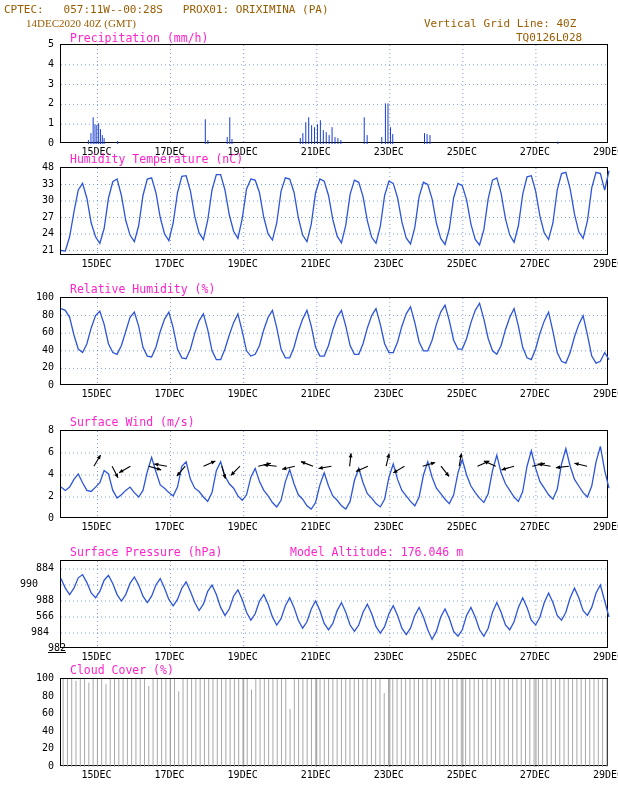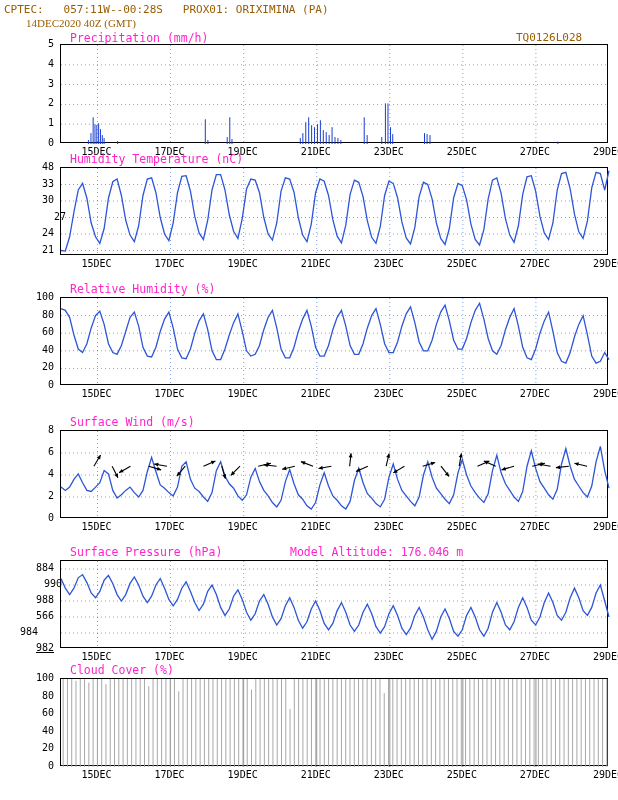--- a/index.html
+++ b/index.html
@@ -22,20 +22,21 @@
   .arrow{stroke:#000;stroke-width:1.1;fill:none;}
   .arrowhead{fill:#000;}
 </style>
 </head>
 <body>
 
 <div id="page">
 
   <div class="hdr" style="left:4px;top:3px;">CPTEC:   057:11W--00:28S   PROX01: ORIXIMINA (PA)</div>
   <div class="hdr" style="left:26px;top:17px;font-family:Liberation Serif, serif;">14DEC2020 40Z (GMT)</div>
+  <div class="hdr" style="left:424px;top:17px;">Vertical Grid Line: 40Z</div>
   <div class="hdr" style="left:516px;top:31px;">TQ0126L028</div>
 
   <div id="panels">
       <div class="panel" style="left: 0px; top: 0px;">
         <div class="ptitle" style="left: 70px; top: 31px;">Precipitation (mm/h)</div>
         <div class="plotbox" style="left: 60px; top: 44px; width: 548px; height: 99px;">
           <svg width="548" height="99" viewBox="0 0 548 99">
             <line x1="36.53333333333333" y1="0" x2="36.53333333333333" y2="99" class="gridline" stroke-dasharray="1 3" opacity="0.9"></line>
             <line x1="109.60000000000001" y1="0" x2="109.60000000000001" y2="99" class="gridline" stroke-dasharray="1 3" opacity="0.9"></line>
             <line x1="182.66666666666666" y1="0" x2="182.66666666666666" y2="99" class="gridline" stroke-dasharray="1 3" opacity="0.9"></line>
@@ -127,21 +128,21 @@
             <line x1="0" y1="49.5" x2="548" y2="49.5" class="gridline"></line>
             <line x1="0" y1="33" x2="548" y2="33" class="gridline"></line>
             <line x1="0" y1="16.5" x2="548" y2="16.5" class="gridline"></line>
             <path d="M0.00 82.50 L4.31 83.05 L8.63 68.75 L12.94 44.00 L17.26 22.00 L21.57 15.40 L25.89 30.25 L30.20 55.00 L34.52 68.75 L38.83 75.35 L43.15 60.50 L47.46 30.25 L51.78 13.75 L56.09 11.00 L60.41 27.50 L64.72 52.25 L69.04 67.10 L73.35 73.70 L77.67 57.75 L81.98 27.50 L86.30 11.00 L90.61 9.90 L94.93 24.75 L99.24 49.50 L103.56 66.00 L107.87 72.60 L112.19 55.00 L116.50 24.75 L120.82 8.25 L125.13 7.70 L129.45 23.10 L133.76 48.40 L138.08 64.90 L142.39 71.50 L146.71 52.25 L151.02 22.00 L155.34 6.60 L159.65 6.60 L163.97 22.00 L168.28 46.75 L172.60 63.25 L176.91 70.40 L181.23 50.60 L185.54 20.90 L189.86 11.00 L194.17 12.10 L198.49 24.75 L202.80 49.50 L207.12 66.00 L211.43 72.05 L215.75 55.00 L220.06 23.10 L224.38 9.90 L228.69 11.00 L233.01 24.20 L237.32 49.50 L241.64 67.10 L245.95 73.70 L250.27 56.10 L254.58 24.75 L258.90 11.00 L263.21 13.20 L267.53 27.50 L271.84 51.70 L276.16 68.20 L280.47 74.80 L284.79 57.20 L289.10 26.40 L293.42 12.10 L297.73 14.30 L302.05 28.60 L306.36 52.80 L310.68 69.30 L314.99 75.35 L319.31 58.30 L323.62 27.50 L327.94 13.20 L332.25 15.40 L336.57 29.70 L340.88 53.90 L345.20 69.85 L349.51 75.90 L353.83 59.40 L358.14 28.60 L362.46 14.30 L366.77 16.50 L371.09 30.80 L375.40 55.00 L379.72 70.40 L384.03 76.45 L388.35 60.50 L392.66 29.70 L396.98 15.40 L401.29 17.60 L405.61 31.90 L409.92 56.10 L414.24 71.50 L418.55 77.00 L422.87 61.60 L427.18 30.80 L431.50 12.10 L435.81 9.90 L440.13 25.30 L444.44 50.60 L448.76 67.10 L453.07 74.25 L457.39 57.75 L461.70 26.40 L466.02 8.80 L470.33 7.70 L474.65 23.10 L478.96 48.40 L483.28 64.90 L487.59 71.50 L491.91 55.00 L496.22 22.00 L500.54 5.50 L504.85 4.40 L509.17 20.90 L513.48 46.20 L517.80 63.80 L522.11 70.40 L526.43 52.80 L530.74 19.80 L535.06 4.40 L539.37 5.50 L543.69 22.00 L548.00 2.75 " class="series"></path>
           </svg>
         </div>
         <div class="ylab" style="left: 20px; width: 34px; top: 243.5px;">21</div>
         <div></div>
         <div class="ylab" style="left: 20px; width: 34px; top: 227px;">24</div>
         <div></div>
-        <div class="ylab" style="left: 32px; width: 34px; top: 210.5px;">27</div>
+        <div class="ylab" style="left: 20px; width: 34px; top: 210.5px;">27</div>
         <div></div>
         <div class="ylab" style="left: 20px; width: 34px; top: 194px;">30</div>
         <div></div>
         <div class="ylab" style="left: 20px; width: 34px; top: 177.5px;">33</div>
         <div></div>
         <div class="ylab" style="left: 20px; width: 34px; top: 161px;">48</div>
         <div></div>
         <div class="xlab" style="left: 74.5333px; width: 44px; text-align: center; top: 258px;">15DEC</div>
         <div class="xlab" style="left: 147.6px; width: 44px; text-align: center; top: 258px;">17DEC</div>
         <div class="xlab" style="left: 220.667px; width: 44px; text-align: center; top: 258px;">19DEC</div>
@@ -295,29 +296,29 @@
             <line x1="401.8666666666666" y1="0" x2="401.8666666666666" y2="88" class="gridline" stroke-dasharray="1 3" opacity="0.9"></line>
             <line x1="474.93333333333334" y1="0" x2="474.93333333333334" y2="88" class="gridline" stroke-dasharray="1 3" opacity="0.9"></line>
             <line x1="0" y1="72" x2="548" y2="72" class="gridline"></line>
             <line x1="0" y1="56" x2="548" y2="56" class="gridline"></line>
             <line x1="0" y1="40" x2="548" y2="40" class="gridline"></line>
             <line x1="0" y1="24" x2="548" y2="24" class="gridline"></line>
             <line x1="0" y1="8" x2="548" y2="8" class="gridline"></line>
             <path d="M0.00 17.60 L4.31 27.20 L8.63 33.60 L12.94 27.20 L17.26 16.80 L21.57 13.60 L25.89 21.60 L30.20 32.00 L34.52 36.80 L38.83 30.40 L43.15 19.20 L47.46 14.40 L51.78 22.40 L56.09 33.60 L60.41 40.00 L64.72 33.60 L69.04 22.40 L73.35 16.00 L77.67 24.00 L81.98 35.20 L86.30 41.60 L90.61 35.20 L94.93 24.00 L99.24 17.60 L103.56 27.20 L107.87 38.40 L112.19 44.80 L116.50 38.40 L120.82 27.20 L125.13 20.80 L129.45 30.40 L133.76 41.60 L138.08 49.60 L142.39 43.20 L146.71 30.40 L151.02 24.00 L155.34 33.60 L159.65 46.40 L163.97 54.40 L168.28 48.00 L172.60 35.20 L176.91 28.80 L181.23 38.40 L185.54 51.20 L189.86 59.20 L194.17 52.80 L198.49 40.00 L202.80 33.60 L207.12 43.20 L211.43 56.00 L215.75 64.00 L220.06 57.60 L224.38 44.80 L228.69 36.80 L233.01 46.40 L237.32 59.20 L241.64 67.20 L245.95 60.80 L250.27 48.00 L254.58 40.00 L258.90 49.60 L263.21 62.40 L267.53 68.80 L271.84 62.40 L276.16 49.60 L280.47 41.60 L284.79 51.20 L289.10 64.00 L293.42 70.40 L297.73 64.00 L302.05 51.20 L306.36 43.20 L310.68 52.80 L314.99 65.60 L319.31 72.00 L323.62 65.60 L327.94 52.80 L332.25 44.80 L336.57 54.40 L340.88 67.20 L345.20 73.60 L349.51 67.20 L353.83 54.40 L358.14 46.40 L362.46 56.00 L366.77 68.80 L371.09 78.40 L375.40 70.40 L379.72 56.00 L384.03 48.00 L388.35 57.60 L392.66 70.40 L396.98 75.20 L401.29 68.80 L405.61 54.40 L409.92 46.40 L414.24 56.00 L418.55 68.80 L422.87 75.20 L427.18 67.20 L431.50 51.20 L435.81 41.60 L440.13 51.20 L444.44 64.00 L448.76 68.80 L453.07 60.80 L457.39 46.40 L461.70 36.80 L466.02 46.40 L470.33 59.20 L474.65 64.00 L478.96 56.00 L483.28 41.60 L487.59 32.00 L491.91 41.60 L496.22 54.40 L500.54 59.20 L504.85 51.20 L509.17 36.80 L513.48 27.20 L517.80 36.80 L522.11 49.60 L526.43 54.40 L530.74 46.40 L535.06 32.00 L539.37 24.00 L543.69 40.00 L548.00 56.00 " class="series"></path>
           </svg>
         </div>
-        <div class="ylab" style="left: 20px; width: 34px; top: 642px; text-decoration: underline;">982</div>
-        <div></div>
-        <div class="ylab" style="left: 4px; width: 34px; top: 626px;">984</div>
+        <div class="ylab" style="left: 32px; width: 34px; top: 642px; text-decoration: underline;">982</div>
+        <div></div>
+        <div class="ylab" style="left: 15px; width: 34px; top: 626px;">984</div>
         <div></div>
         <div class="ylab" style="left: 20px; width: 34px; top: 610px;">566</div>
         <div></div>
         <div class="ylab" style="left: 20px; width: 34px; top: 594px; text-align: right;">988</div>
         <div></div>
-        <div class="ylab" style="left: 28px; width: 34px; top: 578px;">990</div>
+        <div class="ylab" style="left: 4px; width: 34px; top: 578px;">990</div>
         <div></div>
         <div class="ylab" style="left: 20px; width: 34px; top: 562px;">884</div>
         <div></div>
         <div class="xlab" style="left: 74.5333px; width: 44px; text-align: center; top: 651px;">15DEC</div>
         <div class="xlab" style="left: 147.6px; width: 44px; text-align: center; top: 651px;">17DEC</div>
         <div class="xlab" style="left: 220.667px; width: 44px; text-align: center; top: 651px;">19DEC</div>
         <div class="xlab" style="left: 293.733px; width: 44px; text-align: center; top: 651px;">21DEC</div>
         <div class="xlab" style="left: 366.8px; width: 44px; text-align: center; top: 651px;">23DEC</div>
         <div class="xlab" style="left: 439.867px; width: 44px; text-align: center; top: 651px;">25DEC</div>
         <div class="xlab" style="left: 512.933px; width: 44px; text-align: center; top: 651px;">27DEC</div>

